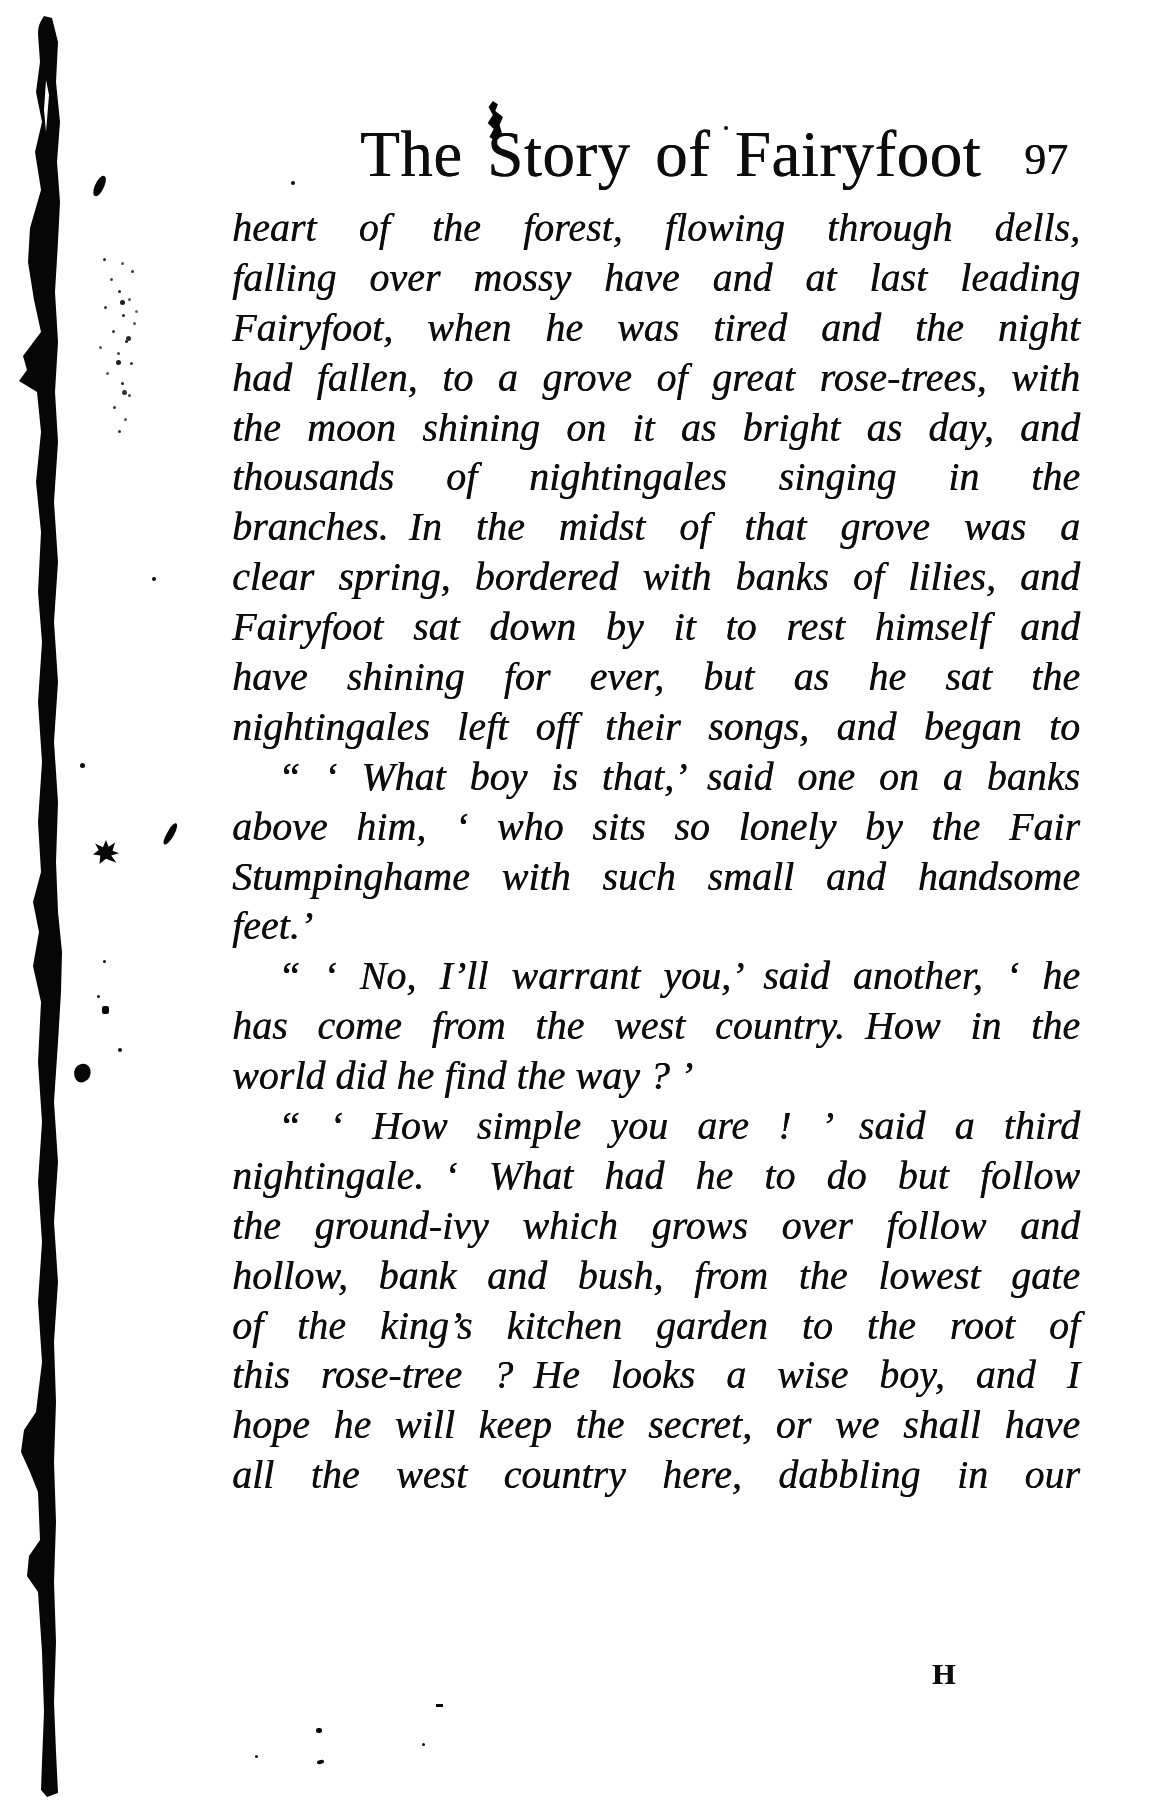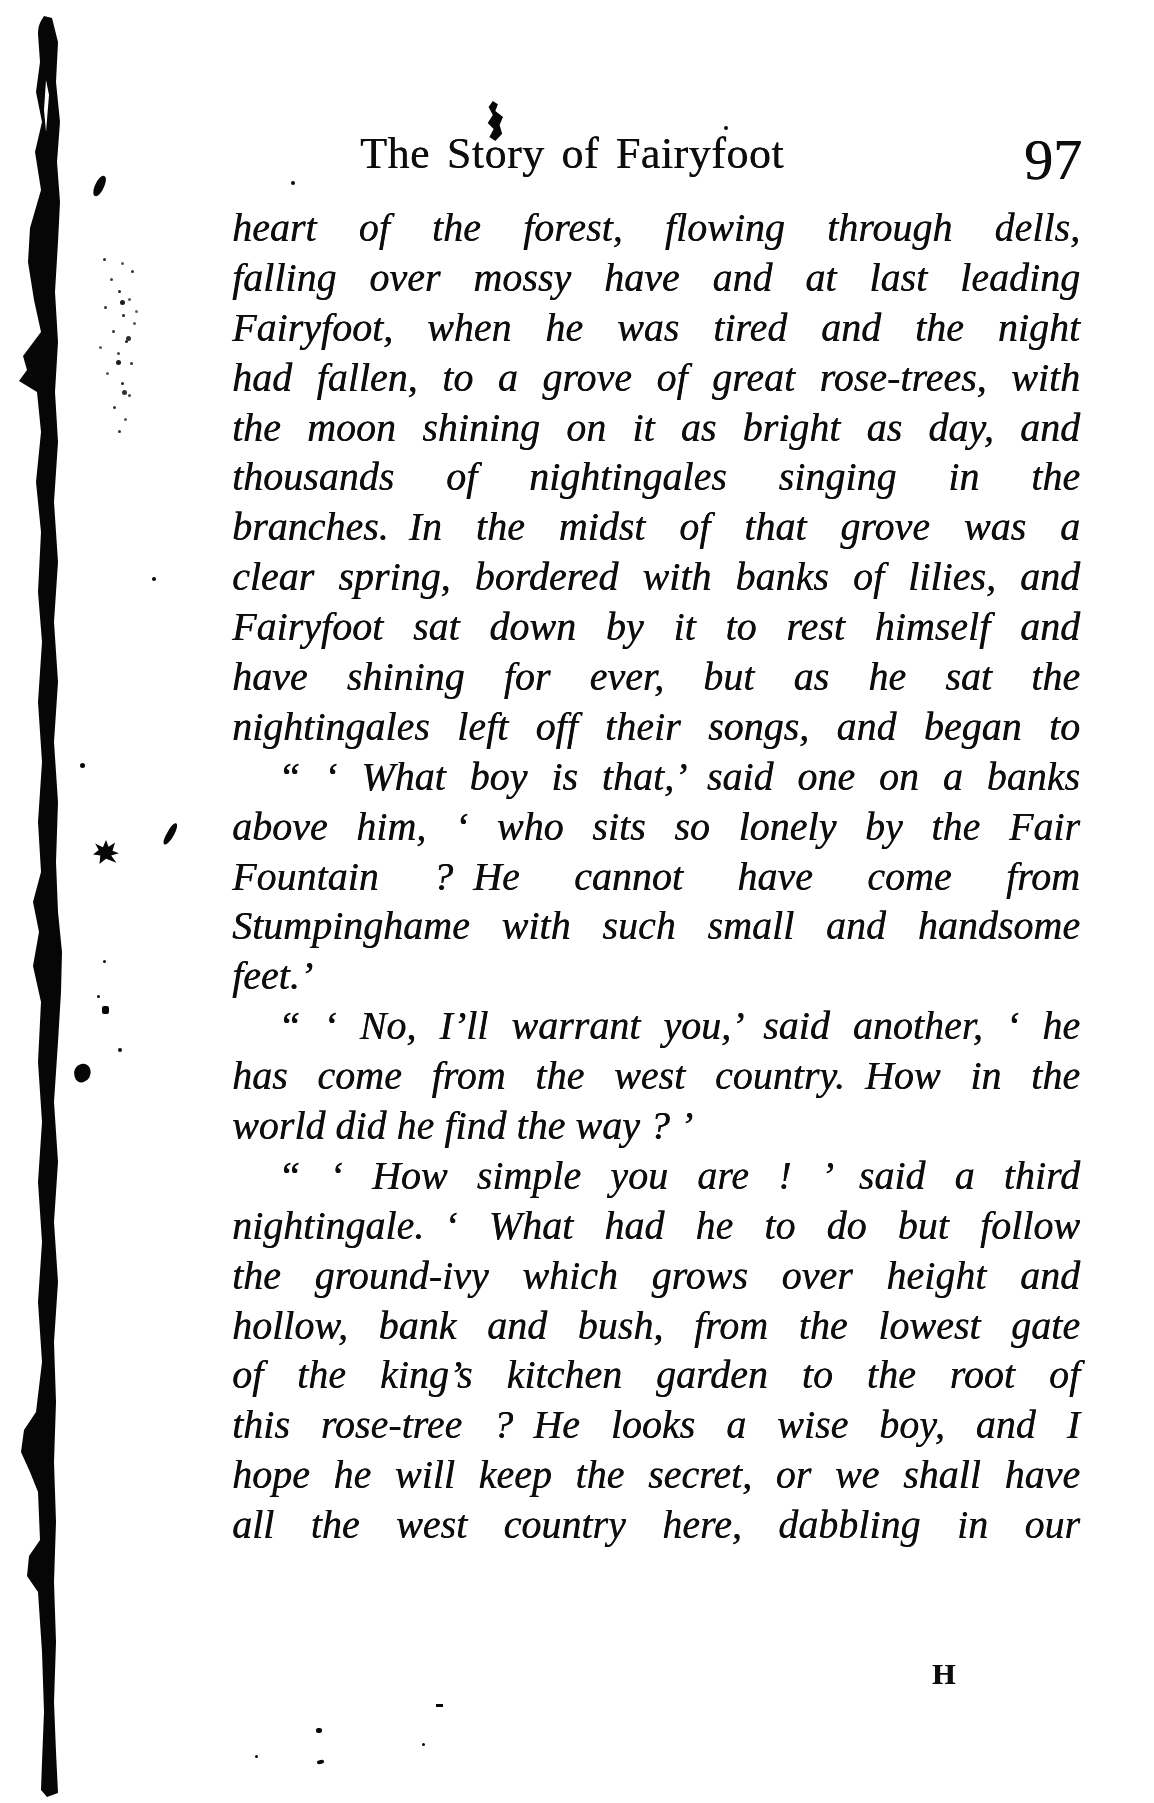--- a/index.html
+++ b/index.html
@@ -8,28 +8,28 @@
     background:#ffffff;
     position:relative;
     overflow:hidden;
     font-family:"Liberation Serif","DejaVu Serif",serif;
     color:#0d0d0d;
   }
   .page{position:absolute;inset:0;}
   
   .running-title{
     position:absolute;left:360px;top:124px;
-    font-size:44px;line-height:60px;
+    font-size:65px;line-height:60px;
     letter-spacing:0.5px;word-spacing:0.12em;
     white-space:nowrap;
     text-shadow:0.4px 0 currentColor;
   }
   .page-number{
     position:absolute;left:1024px;top:133px;
-    font-size:58px;line-height:54px;
+    font-size:44px;line-height:54px;
     text-shadow:0.4px 0 currentColor;
   }
   
   .body-text{
     position:absolute;left:232px;top:203px;width:848px;
     font-size:40px;line-height:49.9px;
     text-shadow:0.4px 0 currentColor;
     font-style:italic;
   }
   .ln{height:49.9px;overflow:visible;}
@@ -110,29 +110,28 @@
     <div class="ln j">had fallen, to a grove of great rose-trees, with</div>
     <div class="ln j">the moon shining on it as bright as day, and</div>
     <div class="ln j">thousands of nightingales singing in the</div>
     <div class="ln j">branches. In the midst of that grove was a</div>
     <div class="ln j">clear spring, bordered with banks of lilies, and</div>
     <div class="ln j">Fairyfoot sat down by it to rest himself and</div>
     <div class="ln j">have shining for ever, but as he sat the</div>
     <div class="ln j">nightingales left off their songs, and began to</div>
     <div class="ln j ind">“ ‘ What boy is that,’ said one on a banks</div>
     <div class="ln j">above him, ‘ who sits so lonely by the Fair</div>
-    <div class="ln j">Fountain ? He cannot have come from</div>
     <div class="ln j">Stumpinghame with such small and handsome</div>
     <div class="ln n">feet.’</div>
     <div class="ln j ind">“ ‘ No, I’ll warrant you,’ said another, ‘ he</div>
     <div class="ln j">has come from the west country. How in the</div>
     <div class="ln n">world did he find the way ? ’</div>
     <div class="ln j ind">“ ‘ How simple you are ! ’ said a third</div>
     <div class="ln j">nightingale. ‘ What had he to do but follow</div>
-    <div class="ln j">the ground-ivy which grows over height and</div>
+    <div class="ln j">the ground-ivy which grows over follow and</div>
     <div class="ln j">hollow, bank and bush, from the lowest gate</div>
     <div class="ln j">of the king’s kitchen garden to the root of</div>
     <div class="ln j">this rose-tree ? He looks a wise boy, and I</div>
     <div class="ln j">hope he will keep the secret, or we shall have</div>
     <div class="ln j">all the west country here, dabbling in our</div>
   </div>
 
   <div class="sig">H</div>
 
 </div>

